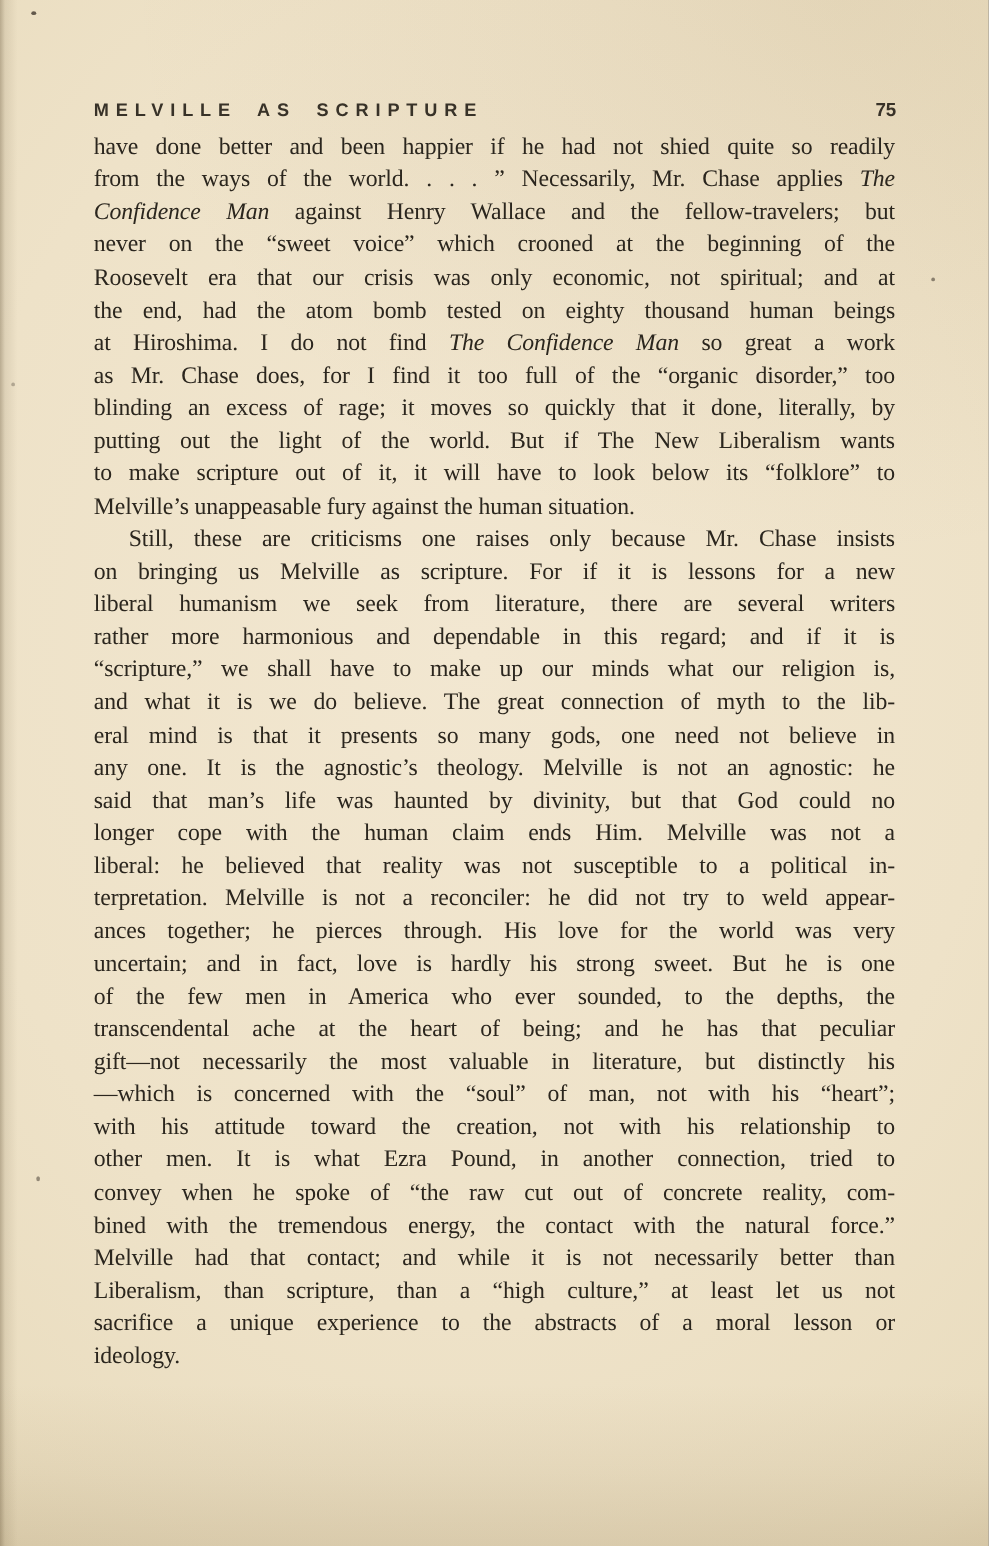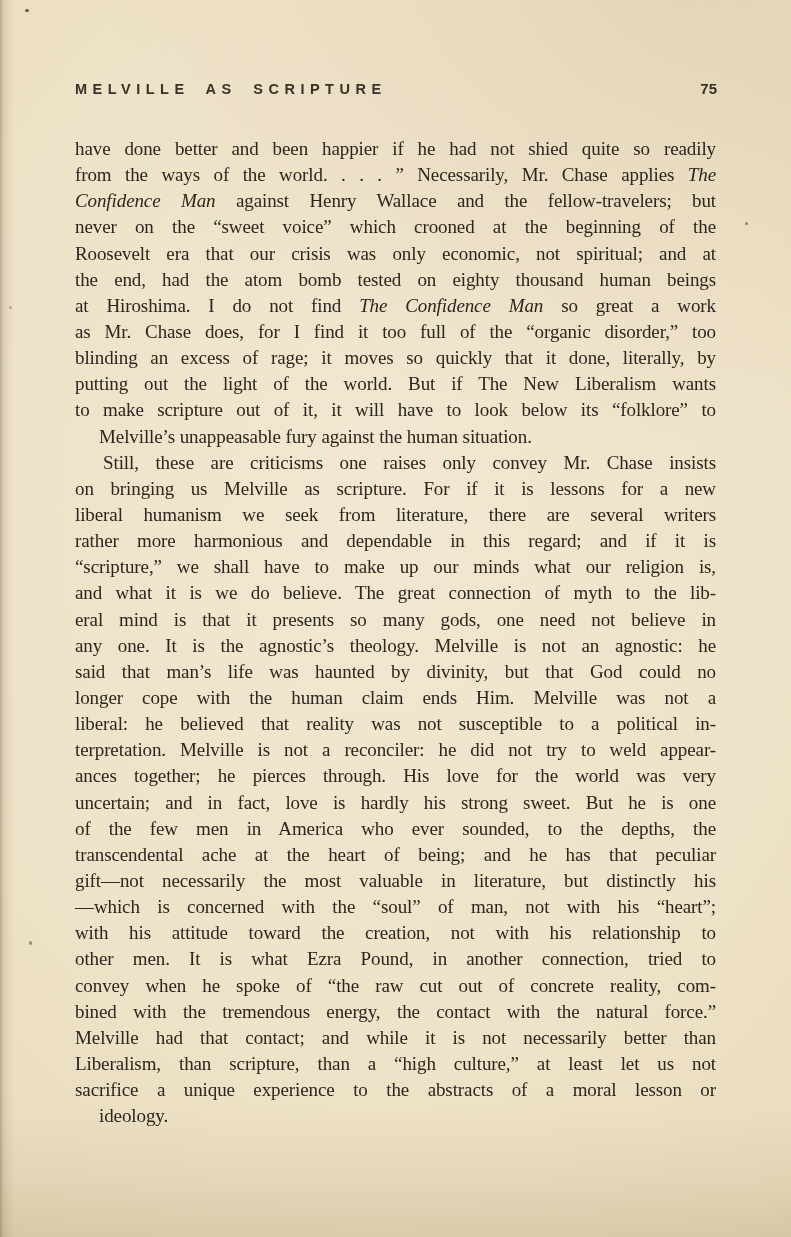--- a/index.html
+++ b/index.html
@@ -36,37 +36,36 @@
     letter-spacing: 5.5px;
     word-spacing: 7px;
   }
   .running-pagenum {
     font-size: 15px;
     letter-spacing: 0;
   }
   .page-body {
     position: absolute;
     left: 75px;
-    top: 136px;
+    top: 105px;
     width: 641px;
     font-size: 19px;
     letter-spacing: -0.1px;
     color: #2b261e;
   }
   .line {
     height: 26.15px;
     line-height: 26.15px;
     text-align: justify;
     text-align-last: justify;
     white-space: normal;
   }
   .line.no-justify {
     text-align: left;
     text-align-last: left;
-    margin-left: 24px;
   }
   .line.indent {
     text-indent: 28px;
   }
   .line i {
   }
   .speck {
     position: absolute;
     border-radius: 50%;
     background: #4a4136;
@@ -92,21 +91,21 @@
       <div class="line"><i>Confidence Man</i> against Henry Wallace and the fellow-travelers; but</div>
       <div class="line">never on the “sweet voice” which crooned at the beginning of the</div>
       <div class="line">Roosevelt era that our crisis was only economic, not spiritual; and at</div>
       <div class="line">the end, had the atom bomb tested on eighty thousand human beings</div>
       <div class="line">at Hiroshima. I do not find <i>The Confidence Man</i> so great a work</div>
       <div class="line">as Mr. Chase does, for I find it too full of the “organic disorder,” too</div>
       <div class="line">blinding an excess of rage; it moves so quickly that it done, literally, by</div>
       <div class="line">putting out the light of the world. But if The New Liberalism wants</div>
       <div class="line">to make scripture out of it, it will have to look below its “folklore” to</div>
       <div class="line no-justify">Melville’s unappeasable fury against the human situation.</div>
-      <div class="line indent">Still, these are criticisms one raises only convey Mr. Chase insists</div>
+      <div class="line indent">Still, these are criticisms one raises only because Mr. Chase insists</div>
       <div class="line">on bringing us Melville as scripture. For if it is lessons for a new</div>
       <div class="line">liberal humanism we seek from literature, there are several writers</div>
       <div class="line">rather more harmonious and dependable in this regard; and if it is</div>
       <div class="line">“scripture,” we shall have to make up our minds what our religion is,</div>
       <div class="line">and what it is we do believe. The great connection of myth to the lib-</div>
       <div class="line">eral mind is that it presents so many gods, one need not believe in</div>
       <div class="line">any one. It is the agnostic’s theology. Melville is not an agnostic: he</div>
       <div class="line">said that man’s life was haunted by divinity, but that God could no</div>
       <div class="line">longer cope with the human claim ends Him. Melville was not a</div>
       <div class="line">liberal: he believed that reality was not susceptible to a political in-</div>

